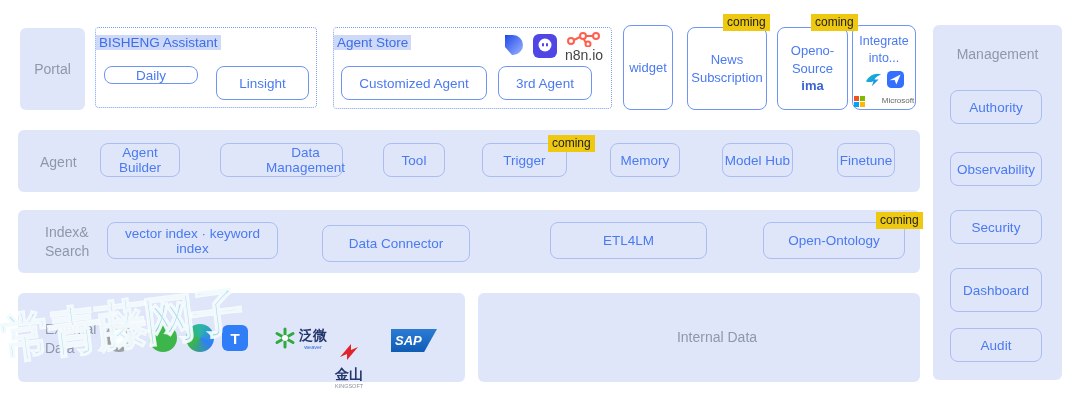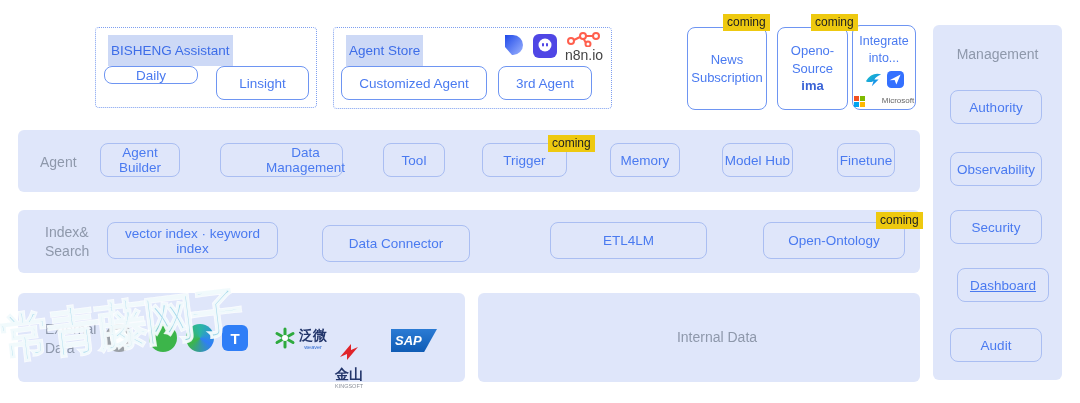--- a/index.html
+++ b/index.html
@@ -11,22 +11,22 @@
 
   .card { position:absolute; background:#fff; border:1.2px solid #6e95f2; border-radius:8px;
           color:#4a7af0; font-size:13px; display:flex; align-items:center; justify-content:center;
           text-align:center; line-height:1.35; cursor:default; }
   .btn  { position:absolute; background:#fff; border:1.2px solid #6e95f2; border-radius:8px;
           color:#4a7af0; font-size:13.5px; display:flex; align-items:center; justify-content:center;
           text-align:center; }
   .btn.soft { background:transparent; border:1.2px solid #aabef2; }
 
   .dashed { position:absolute; border:1.5px dotted #7e9ff0; border-radius:4px; }
-  .hl { position:absolute; left:12px; top:7px; background:#cdd9f6; color:#3d6de8;
-        font-size:13.5px; padding:8px 3px; white-space:nowrap; }
+  .hl { position:absolute; left:0; top:7px; background:#cdd9f6; color:#3d6de8;
+        font-size:13.5px; padding:0 3px; white-space:nowrap; }
 
   .coming { position:absolute; background:#eec90f; color:#222; font-size:12px;
             padding:1px 4px; z-index:20; line-height:1.25; }
 
   .sb-title { position:absolute; left:0; right:0; top:20px; text-align:center; }
 
   .n8n-label { font-size:14px; color:#444; display:block; text-align:center; margin-top:0; }
   .ms-row { display:flex; align-items:center; gap:17px; justify-content:center; margin-top:3px; }
   .ms-grid { display:grid; grid-template-columns:5px 5px; grid-template-rows:5px 5px; gap:1px; }
   .ms-grid i { display:block; }
@@ -47,20 +47,23 @@
                font-size:52px; font-weight:700; letter-spacing:-4px; white-space:nowrap;
                transform:rotate(-7deg); color:rgba(151,213,231,0.88);
                -webkit-text-stroke:1.5px rgba(255,255,255,0.85); pointer-events:none;
                font-family:"DejaVu Sans", sans-serif; }
 </style>
 </head>
 <body>
 
 <div class="stage">
 
+  <div class="rowbg" style="left:20px;top:28px;width:65px;height:82px;display:flex;align-items:center;justify-content:center;">
+    <span class="rlabel">Portal</span>
+  </div>
 
   <div class="dashed" style="left:95px;top:27px;width:222px;height:81px;">
     <span class="hl">BISHENG Assistant</span>
     <div class="btn" style="left:8px;top:38px;width:94px;height:18px;">
       <span>Daily</span>
     </div>
     <div class="btn" style="left:120px;top:38px;width:93px;height:34px;">
       <span>Linsight</span>
     </div>
   </div>
@@ -107,20 +110,23 @@
     </span>
 
     <div class="btn" style="left:7px;top:38px;width:146px;height:34px;">
       <span>Customized Agent</span>
     </div>
     <div class="btn" style="left:164px;top:38px;width:94px;height:34px;">
       <span>3rd Agent</span>
     </div>
   </div>
 
+  <div class="card" style="left:623px;top:25px;width:50px;height:85px;">
+    <span>widget</span>
+  </div>
 
   <div class="card" style="left:687px;top:27px;width:80px;height:83px;padding:0 5px;">
     <span>News Subscription</span>
   </div>
   <span class="coming" style="left:723px;top:14px;">coming</span>
 
   <div class="card" style="left:777px;top:27px;width:71px;height:83px;flex-direction:column;">
     <span>Openo-</span>
     <span>Source</span>
     <span style="font-weight:700;color:#3a63d6;">ima</span>
@@ -254,21 +260,21 @@
     <span class="rlabel sb-title">Management</span>
     <div class="btn soft" style="left:17px;top:65px;width:92px;height:34px;">
         <span>Authority</span>
       </div>
     <div class="btn soft" style="left:17px;top:127px;width:92px;height:34px;">
         <span>Observability</span>
       </div>
     <div class="btn soft" style="left:17px;top:185px;width:92px;height:34px;">
         <span>Security</span>
       </div>
-    <div class="btn soft" style="left:24px;top:243px;width:92px;height:34px;text-decoration:underline;">
+    <div class="btn soft" style="left:17px;top:243px;width:92px;height:44px;">
         <span>Dashboard</span>
       </div>
     <div class="btn soft" style="left:17px;top:303px;width:92px;height:34px;">
         <span>Audit</span>
       </div>
   </div>
 
   <div class="watermark">常青藤网子</div>
 
 </div>

